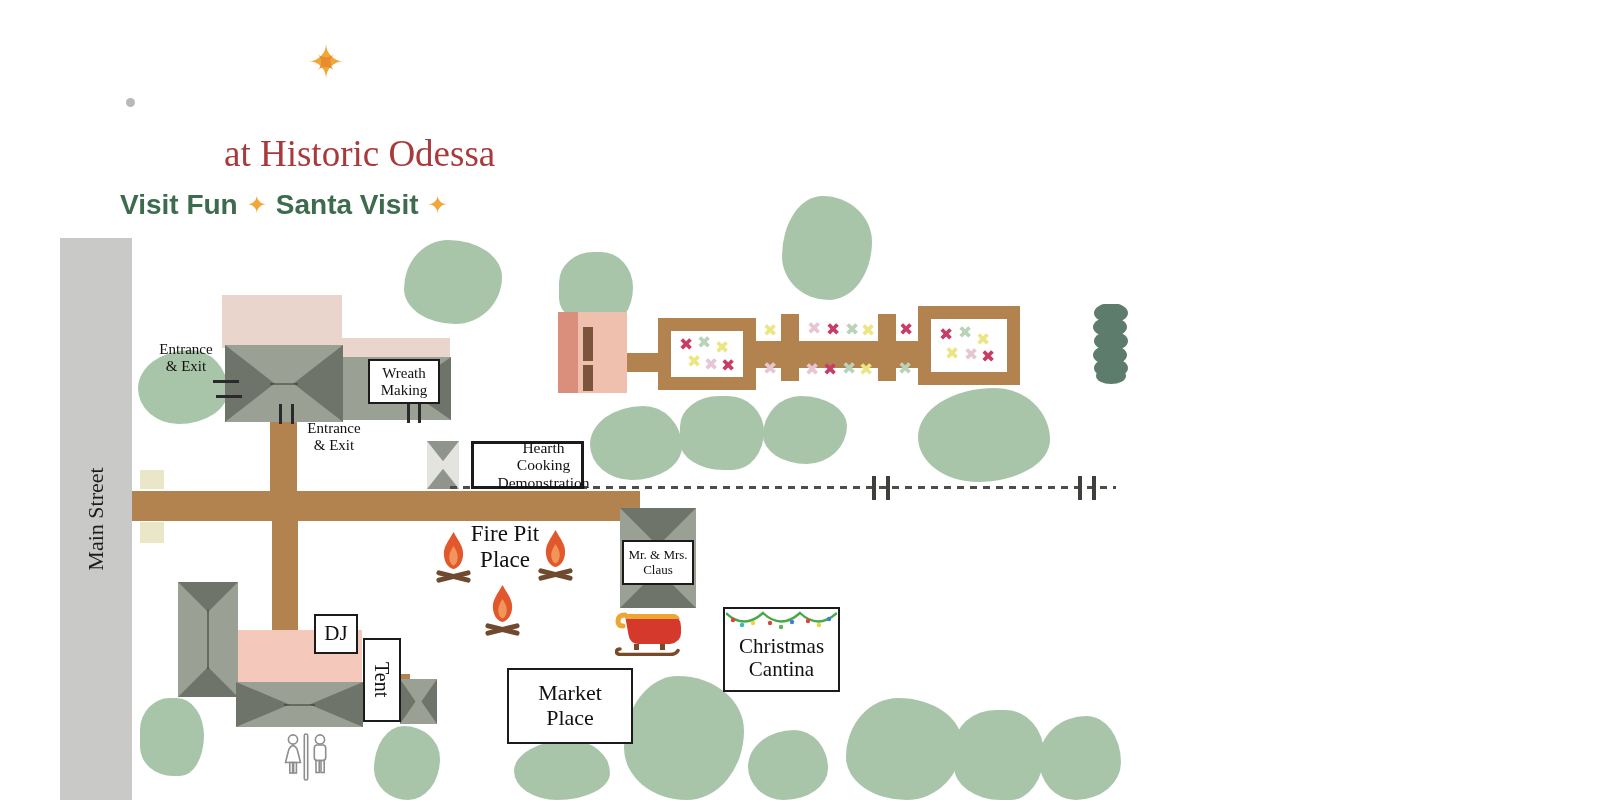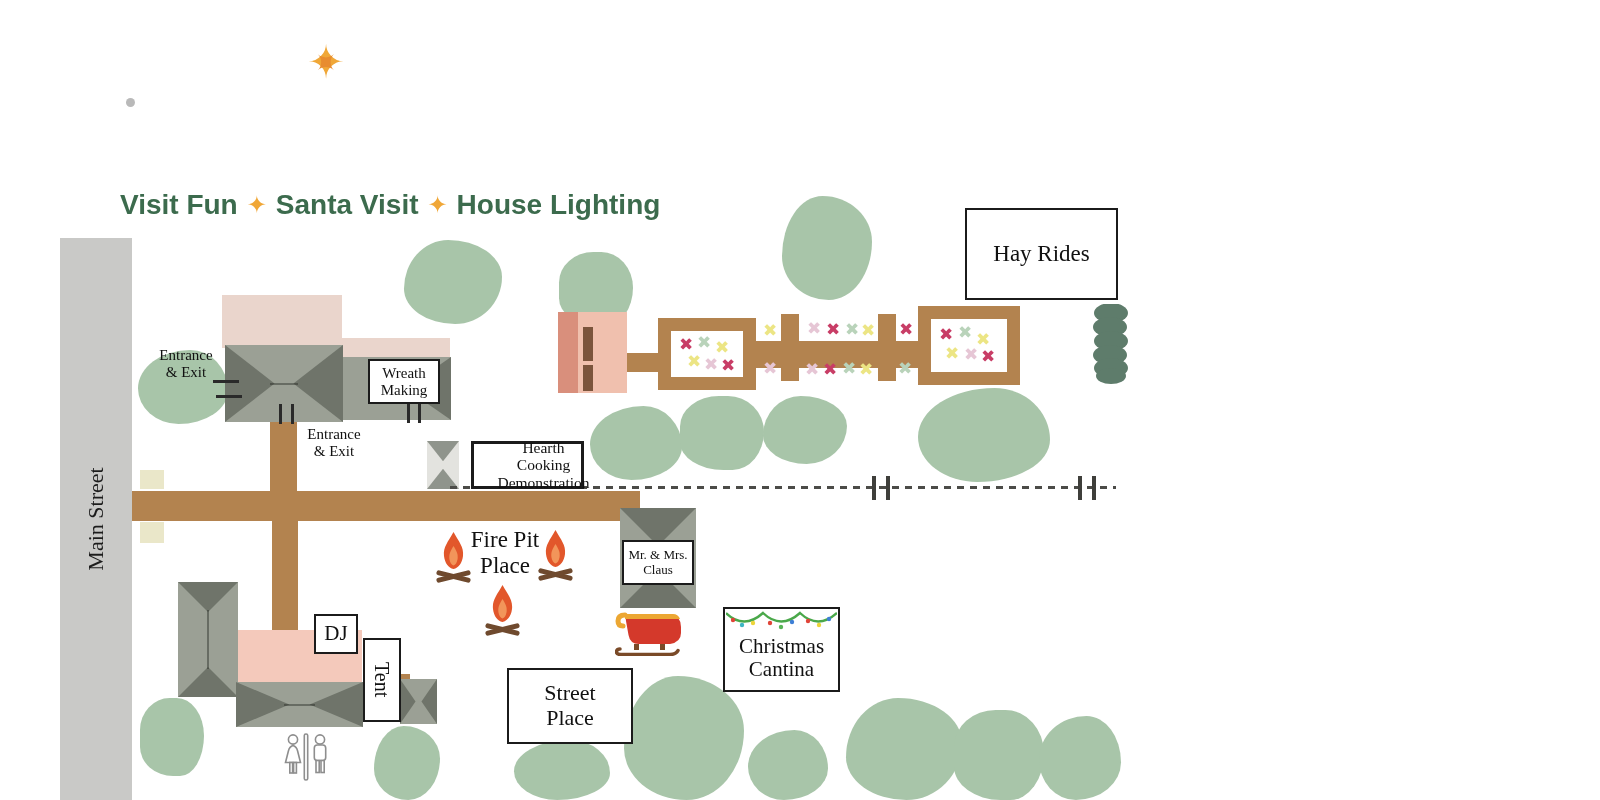--- a/index.html
+++ b/index.html
@@ -46,40 +46,40 @@
   .tri-t{clip-path:polygon(0 0,100% 0,50% 38%);}
   .tri-b{clip-path:polygon(0 100%,100% 100%,50% 62%);}
   .ridge-h{position:absolute;left:38%;right:38%;top:calc(50% - 1px);height:2px;background:rgba(40,44,38,.45);}
   .ridge-v{position:absolute;top:34%;bottom:34%;left:calc(50% - 1px);width:2px;background:rgba(40,44,38,.45);}
   .tick{position:absolute;background:#2a2a2a;z-index:5;}
   .label-box{position:absolute;background:#fff;border:2.5px solid #1b1b1b;box-sizing:border-box;
              display:flex;flex-direction:column;align-items:center;justify-content:center;
              text-align:center;font-family:"Liberation Serif",serif;color:#111;
              line-height:1.12;z-index:6;}
   .plain-label{position:absolute;font-family:"Liberation Serif",serif;color:#111;
-               text-align:center;line-height:1.15;z-index:6;margin-top:6px;}
+               text-align:center;line-height:1.15;z-index:6;}
   .bed{position:absolute;background:#fff;border:13px solid var(--path,#b3834f);box-sizing:border-box;z-index:3;}
   .icon{position:absolute;z-index:5;}
 </style>
 </head>
 <body>
 
 <div class="stage">
 
   <div class="logo-star">
     <span class="s1">✦</span>
     <span class="s2">✦</span>
   </div>
   <div class="logo-dot"></div>
+  <div class="logo-sub">at Historic Odessa</div>
   <div class="tagline">
     <span>Visit Fun</span>
     <span class="tag-star">✦</span>
     <span>Santa Visit</span>
     <span class="tag-star">✦</span>
-    <span>House Lighting</span>
   </div>
 
   <div class="street">
     <span class="street-label">Main Street</span>
   </div>
 
   <div id="trees">
       <div class="tree v1" style="left: 138px; top: 350px; width: 90px; height: 74px;"></div>
       <div class="tree v2" style="left: 404px; top: 240px; width: 98px; height: 84px;"></div>
       <div class="tree v3" style="left: 559px; top: 252px; width: 74px; height: 74px;"></div>
@@ -182,23 +182,20 @@
       <span class="flower" style="left: 866px; top: 369px; color: rgb(236, 229, 132);">✖</span>
       <span class="flower" style="left: 905px; top: 368px; color: rgb(185, 211, 186);">✖</span>
       <span class="flower" style="left: 946px; top: 334px; color: rgb(200, 61, 102);">✖</span>
       <span class="flower" style="left: 965px; top: 332px; color: rgb(185, 211, 186);">✖</span>
       <span class="flower" style="left: 983px; top: 339px; color: rgb(236, 229, 132);">✖</span>
       <span class="flower" style="left: 952px; top: 353px; color: rgb(236, 229, 132);">✖</span>
       <span class="flower" style="left: 971px; top: 354px; color: rgb(230, 198, 213);">✖</span>
       <span class="flower" style="left: 988px; top: 356px; color: rgb(200, 61, 102);">✖</span>
     </div>
 
-  <div class="label-box" style="left:965px;top:208px;width:153px;height:92px;font-size:23px;">
-    <span>Hay Rides</span>
-  </div>
   <svg class="icon" style="left:1092px;top:304px;z-index:4;" width="38" height="80" viewBox="0 0 38 80">
     <g fill="#5e7c6b">
       <ellipse cx="19" cy="9" rx="17" ry="10"></ellipse>
       <ellipse cx="18" cy="23" rx="17" ry="10"></ellipse>
       <ellipse cx="19" cy="37" rx="17" ry="10"></ellipse>
       <ellipse cx="18" cy="51" rx="17" ry="10"></ellipse>
       <ellipse cx="19" cy="64" rx="17" ry="10"></ellipse>
       <ellipse cx="19" cy="72" rx="15" ry="8"></ellipse>
     </g>
   </svg>
@@ -292,17 +289,17 @@
       <rect x="13.6" y="29.5" width="2.8" height="10.5"></rect>
       <rect x="24.3" y="1" width="3.4" height="46" rx="1.6"></rect>
       <circle cx="40" cy="6.5" r="4.6"></circle>
       <rect x="34.3" y="12" width="11.4" height="15.5" rx="3"></rect>
       <rect x="36" y="27.5" width="3.2" height="12"></rect>
       <rect x="41" y="27.5" width="3.2" height="12"></rect>
     </g>
   </svg>
 
   <div class="label-box" style="left:507px;top:668px;width:126px;height:76px;font-size:22px;">
-    <span>Street</span>
+    <span>Market</span>
     <span>Place</span>
   </div>
 
 </div>
 
 </body></html>

